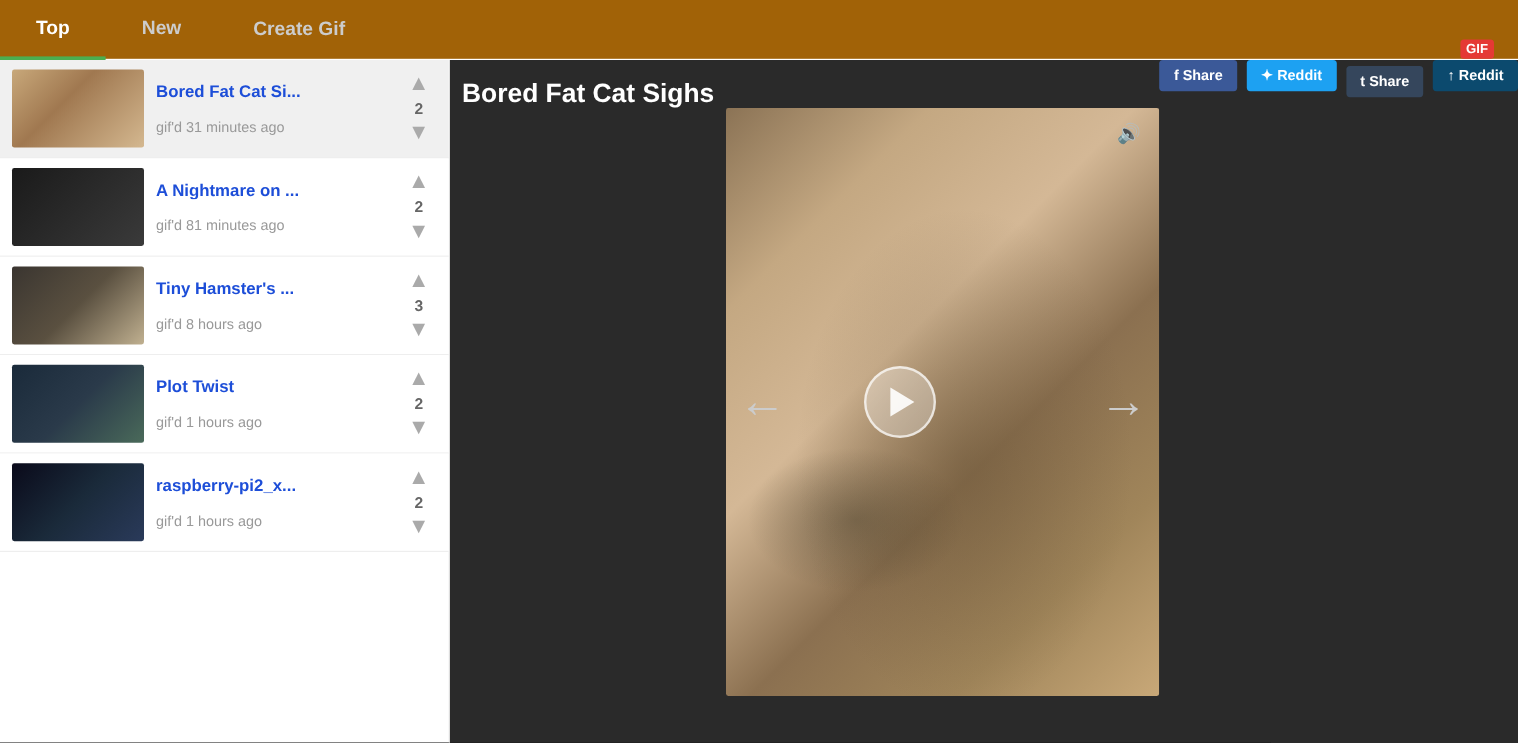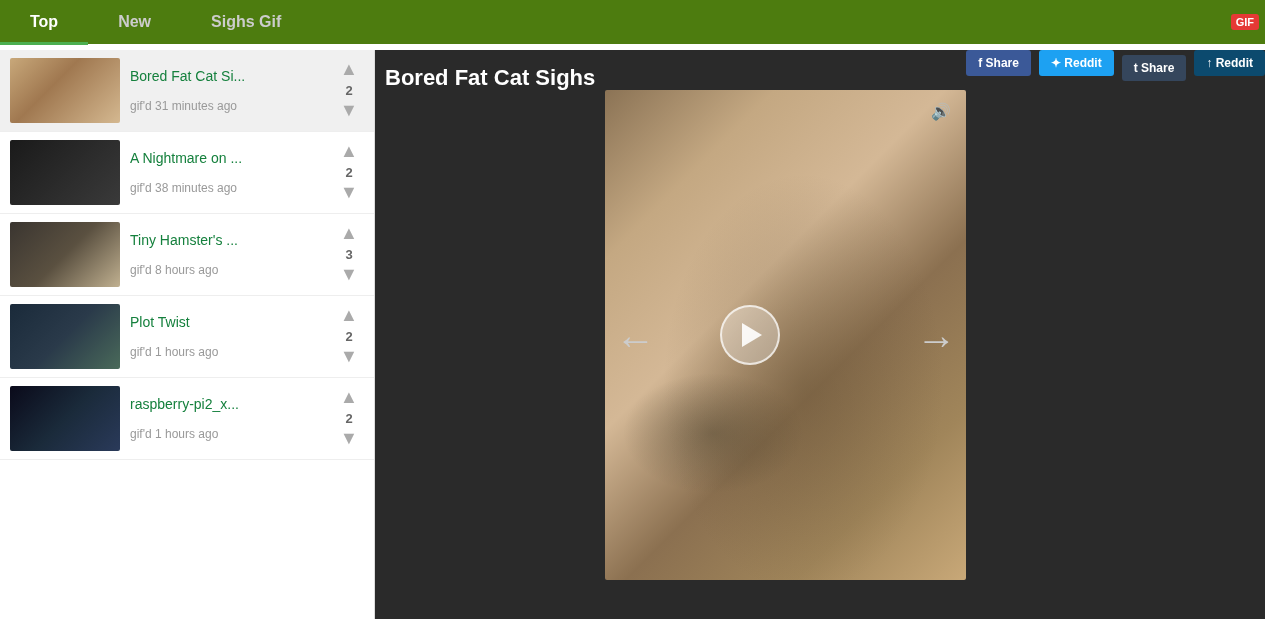--- a/index.html
+++ b/index.html
@@ -8,25 +8,25 @@
       background: #1a1a1a;
       width: 1265px;
       height: 619px;
       overflow: hidden;
       display: flex;
       flex-direction: column;
     }
 
     
     .top-bar {
-      background: #4d7c0f;
+      background: #a16207;
       height: 50px;
       display: flex;
       align-items: stretch;
-      border-bottom: 6px solid #ffffff;
+      border-bottom: 1px solid #ffffff;
       flex-shrink: 0;
     }
     .nav-tab {
       display: flex;
       align-items: center;
       justify-content: center;
       padding: 0 30px;
       color: #ccc;
       font-size: 16px;
       font-weight: 600;
@@ -45,22 +45,22 @@
       justify-content: center;
       padding: 0 30px;
       color: #ccc;
       font-size: 16px;
       font-weight: 600;
       cursor: pointer;
     }
     .top-bar-right {
       margin-left: auto;
       display: flex;
-      align-items: center;
-      padding-right: 6px;
+      align-items: flex-end;
+      padding-right: 20px;
     }
     .gif-badge {
       background: #e53935;
       color: white;
       font-size: 11px;
       font-weight: bold;
       padding: 2px 5px;
       border-radius: 3px;
     }
 
@@ -107,22 +107,22 @@
     .thumb-4 { background: linear-gradient(135deg, #1a2a3a 0%, #2a3a4a 50%, #4a6a5a 100%); }
     .thumb-5 { background: linear-gradient(135deg, #0a0a1a 0%, #1a2a3a 50%, #2a3a5a 100%); }
 
     .item-info {
       flex: 1;
       padding: 0 10px;
       overflow: hidden;
     }
     .item-title {
       font-size: 14px;
-      font-weight: 400;
-      color: #15803d;
+      font-weight: 700;
+      color: #1d4ed8;
       white-space: nowrap;
       overflow: hidden;
       text-overflow: ellipsis;
     }
     .item-meta {
       font-size: 12px;
       color: #999;
       margin-top: 15px;
     }
     .vote-controls {
@@ -268,21 +268,21 @@
     .btn-tw { background: #1da1f2; }
     .btn-tumb { background: #35465c; margin-top: 10px; }
     .btn-reddit { background: #0c4a6e; }
   </style>
 </head>
 <body>
 
 <div class="top-bar">
   <div class="nav-tab active">Top</div>
   <div class="nav-tab">New</div>
-  <div class="create-gif-tab">Sighs Gif</div>
+  <div class="create-gif-tab">Create Gif</div>
   <div class="top-bar-right">
     <span class="gif-badge">GIF</span>
   </div>
 </div>
 
 <div class="main-content">
 
   <div class="sidebar" id="sidebar">
   <div class="list-item active">
     <div class="thumbnail thumb-1"></div>
@@ -293,21 +293,21 @@
     <div class="vote-controls">
       <span class="vote-arrow">▲</span>
       <span class="vote-count">2</span>
       <span class="vote-arrow">▼</span>
     </div>
   </div>
       <div class="list-item">
     <div class="thumbnail thumb-2"></div>
     <div class="item-info">
       <div class="item-title">A Nightmare on ...</div>
-      <div class="item-meta">gif'd 38 minutes ago</div>
+      <div class="item-meta">gif'd 81 minutes ago</div>
     </div>
     <div class="vote-controls">
       <span class="vote-arrow">▲</span>
       <span class="vote-count">2</span>
       <span class="vote-arrow">▼</span>
     </div>
   </div>
       <div class="list-item">
     <div class="thumbnail thumb-3"></div>
     <div class="item-info">

